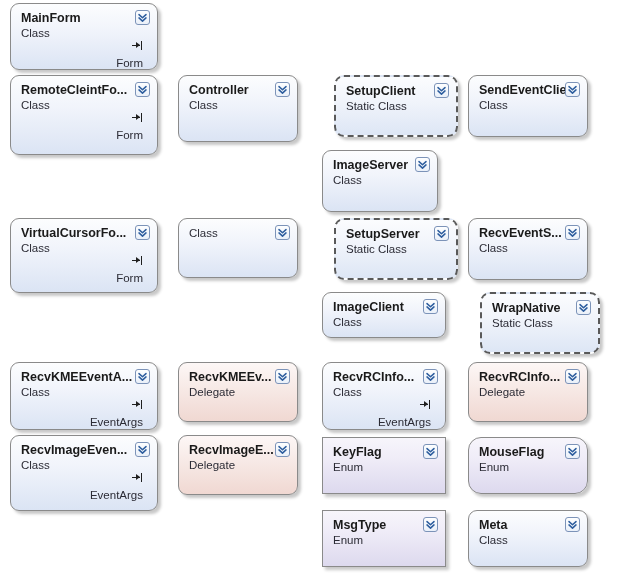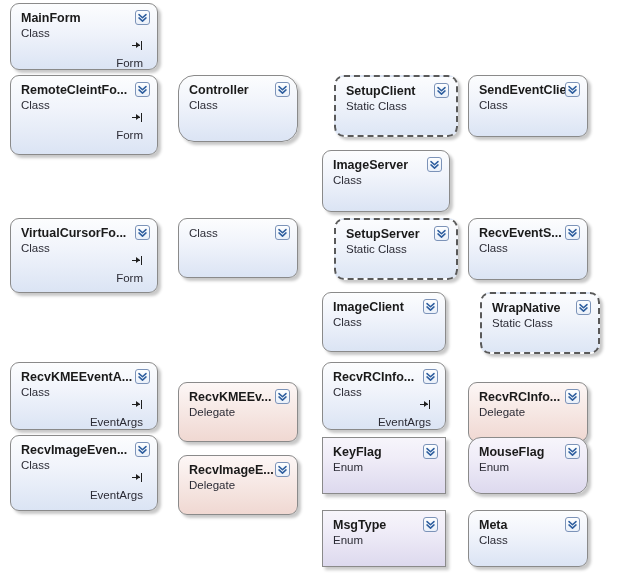--- a/index.html
+++ b/index.html
@@ -40,21 +40,20 @@
   
   .shape.staticcls {
     border: 2px dashed #595959;
     border-radius: 10px;
     margin-left: 12px;
   }
 
   
   .shape.dlg {
     background: linear-gradient(to bottom, #fdf7f6 0%, #f8ece9 35%, #f0d8d2 100%);
-    margin-top: 20px;
   }
 
   
   .shape.enm {
     border-radius: 0;
     border: 1px solid #8a8a8a;
     background: linear-gradient(to bottom, #f7f5fb 0%, #f0edf8 35%, #ddd9ee 100%);
   }
 
   .shape-title {
@@ -216,21 +215,21 @@
         </span>
         <span>EventArgs</span>
       </div>
       <div class="chevron-btn">
         <svg width="11" height="11" viewBox="0 0 11 11" aria-hidden="true">
           <path d="M2 2.6 L5.5 5.8 L9 2.6" fill="none" stroke="#2d5d9e" stroke-width="1.5" stroke-linecap="round" stroke-linejoin="round"></path>
           <path d="M2 5.9 L5.5 9.1 L9 5.9" fill="none" stroke="#2d5d9e" stroke-width="1.5" stroke-linecap="round" stroke-linejoin="round"></path>
         </svg>
       </div>
     </div>
-    <div class="shape cls" style="left: 178px; top: 75px; width: 120px; height: 67px; border-radius: 16px;">
+    <div class="shape cls" style="left: 178px; top: 75px; width: 120px; height: 67px;">
       <div class="shape-title">Controller</div>
       <div class="shape-kind">Class</div>
       <div class="chevron-btn">
         <svg width="11" height="11" viewBox="0 0 11 11" aria-hidden="true">
           <path d="M2 2.6 L5.5 5.8 L9 2.6" fill="none" stroke="#2d5d9e" stroke-width="1.5" stroke-linecap="round" stroke-linejoin="round"></path>
           <path d="M2 5.9 L5.5 9.1 L9 5.9" fill="none" stroke="#2d5d9e" stroke-width="1.5" stroke-linecap="round" stroke-linejoin="round"></path>
         </svg>
       </div>
     </div>
     <div class="shape cls" style="left: 178px; top: 218px; width: 120px; height: 60px;">
@@ -265,41 +264,41 @@
     <div class="shape staticcls" style="left: 322px; top: 75px; width: 124px; height: 62px;">
       <div class="shape-title">SetupClient</div>
       <div class="shape-kind">Static Class</div>
       <div class="chevron-btn">
         <svg width="11" height="11" viewBox="0 0 11 11" aria-hidden="true">
           <path d="M2 2.6 L5.5 5.8 L9 2.6" fill="none" stroke="#2d5d9e" stroke-width="1.5" stroke-linecap="round" stroke-linejoin="round"></path>
           <path d="M2 5.9 L5.5 9.1 L9 5.9" fill="none" stroke="#2d5d9e" stroke-width="1.5" stroke-linecap="round" stroke-linejoin="round"></path>
         </svg>
       </div>
     </div>
-    <div class="shape cls" style="left: 322px; top: 150px; width: 128px; height: 62px;">
+    <div class="shape cls" style="left: 322px; top: 150px; width: 116px; height: 62px;">
       <div class="shape-title">ImageServer</div>
       <div class="shape-kind">Class</div>
       <div class="chevron-btn">
         <svg width="11" height="11" viewBox="0 0 11 11" aria-hidden="true">
           <path d="M2 2.6 L5.5 5.8 L9 2.6" fill="none" stroke="#2d5d9e" stroke-width="1.5" stroke-linecap="round" stroke-linejoin="round"></path>
           <path d="M2 5.9 L5.5 9.1 L9 5.9" fill="none" stroke="#2d5d9e" stroke-width="1.5" stroke-linecap="round" stroke-linejoin="round"></path>
         </svg>
       </div>
     </div>
     <div class="shape staticcls" style="left: 322px; top: 218px; width: 124px; height: 62px;">
       <div class="shape-title">SetupServer</div>
       <div class="shape-kind">Static Class</div>
       <div class="chevron-btn">
         <svg width="11" height="11" viewBox="0 0 11 11" aria-hidden="true">
           <path d="M2 2.6 L5.5 5.8 L9 2.6" fill="none" stroke="#2d5d9e" stroke-width="1.5" stroke-linecap="round" stroke-linejoin="round"></path>
           <path d="M2 5.9 L5.5 9.1 L9 5.9" fill="none" stroke="#2d5d9e" stroke-width="1.5" stroke-linecap="round" stroke-linejoin="round"></path>
         </svg>
       </div>
     </div>
-    <div class="shape cls" style="left: 322px; top: 292px; width: 124px; height: 60px;">
+    <div class="shape cls" style="left: 322px; top: 292px; width: 124px; height: 46px;">
       <div class="shape-title">ImageClient</div>
       <div class="shape-kind">Class</div>
       <div class="chevron-btn">
         <svg width="11" height="11" viewBox="0 0 11 11" aria-hidden="true">
           <path d="M2 2.6 L5.5 5.8 L9 2.6" fill="none" stroke="#2d5d9e" stroke-width="1.5" stroke-linecap="round" stroke-linejoin="round"></path>
           <path d="M2 5.9 L5.5 9.1 L9 5.9" fill="none" stroke="#2d5d9e" stroke-width="1.5" stroke-linecap="round" stroke-linejoin="round"></path>
         </svg>
       </div>
     </div>
     <div class="shape cls" style="left: 322px; top: 362px; width: 124px; height: 68px;">

